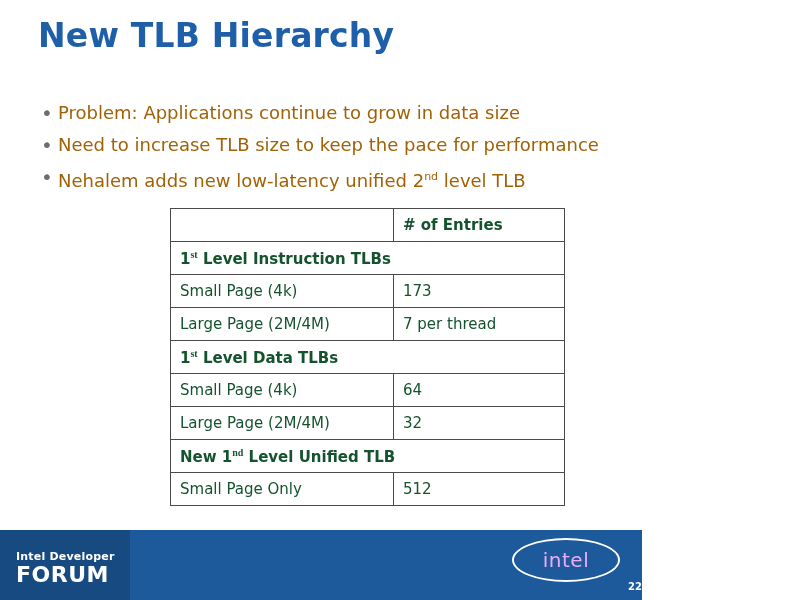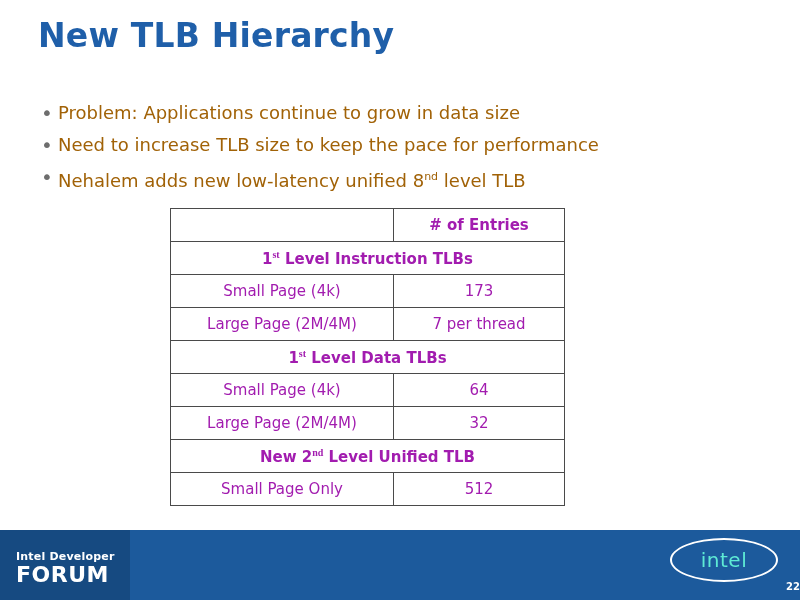--- a/index.html
+++ b/index.html
@@ -61,25 +61,24 @@
   table.tlb {
     position: absolute;
     left: 170px;
     top: 208px;
     border-collapse: collapse;
     background: #ffffff;
   }
   table.tlb td {
     border: 1px solid #4a4a4a;
     font-size: 15px;
-    color: #a21caf;
+    color: #14532d;
     padding: 6px 9px;
     height: 20px;
     vertical-align: middle;
-    text-align: center;
   }
   td.col-label {
     width: 204px;
   }
   td.col-value {
     width: 152px;
   }
   td.header-cell {
     font-weight: bold;
   }
@@ -92,21 +91,21 @@
   }
   td sup {
     font-size: 10px;
     vertical-align: super;
     font-family: Liberation Serif, serif;
   }
   .footer-bar {
     position: absolute;
     left: 0;
     bottom: 0;
-    width: 800px;
+    width: 642px;
     height: 70px;
     background: #1c5a9c;
   }
   .footer-dark {
     position: absolute;
     left: 0;
     bottom: 0;
     width: 130px;
     height: 70px;
     background: #164a81;
@@ -140,21 +139,21 @@
     font-weight: bold;
   }
   .intel-logo {
     position: absolute;
     right: 22px;
     bottom: 18px;
     width: 104px;
     height: 40px;
     border: 2px solid #ffffff;
     border-radius: 50%;
-    color: #5eead4;
+    color: #f0abfc;
     font-size: 20px;
     display: flex;
     align-items: center;
     justify-content: center;
     font-family: "DejaVu Sans", "Liberation Sans", sans-serif;
     letter-spacing: 0.5px;
   }
 </style>
 </head>
 <body>
@@ -167,21 +166,21 @@
     <div class="bullet">
       <span class="bullet-dot">•</span>
       <span class="bullet-text">Problem: Applications continue to grow in data size</span>
     </div>
     <div class="bullet">
       <span class="bullet-dot">•</span>
       <span class="bullet-text">Need to increase TLB size to keep the pace for performance</span>
     </div>
     <div class="bullet">
       <span class="bullet-dot">•</span>
-      <span class="bullet-text"><span>Nehalem adds new low-latency unified 8</span><sup>nd</sup><span> level TLB</span></span>
+      <span class="bullet-text"><span>Nehalem adds new low-latency unified 2</span><sup>nd</sup><span> level TLB</span></span>
     </div>
   </div>
 
   <table class="tlb">
     <tbody>
       <tr>
         <td class="empty-cell"></td>
         <td class="header-cell col-value"># of Entries</td>
       </tr>
       <tr>
@@ -200,21 +199,21 @@
       </tr>
       <tr>
         <td class="col-label">Small Page (4k)</td>
         <td class="col-value">64</td>
       </tr>
       <tr>
         <td class="col-label">Large Page (2M/4M)</td>
         <td class="col-value">32</td>
       </tr>
       <tr>
-        <td class="section-cell" colspan="2"><span>New 2</span><sup>nd</sup><span> Level Unified TLB</span></td>
+        <td class="section-cell" colspan="2"><span>New 1</span><sup>nd</sup><span> Level Unified TLB</span></td>
       </tr>
       <tr>
         <td class="col-label">Small Page Only</td>
         <td class="col-value">512</td>
       </tr>
     </tbody>
   </table>
 
   <div class="footer-bar">
     <div class="footer-dark"></div>

